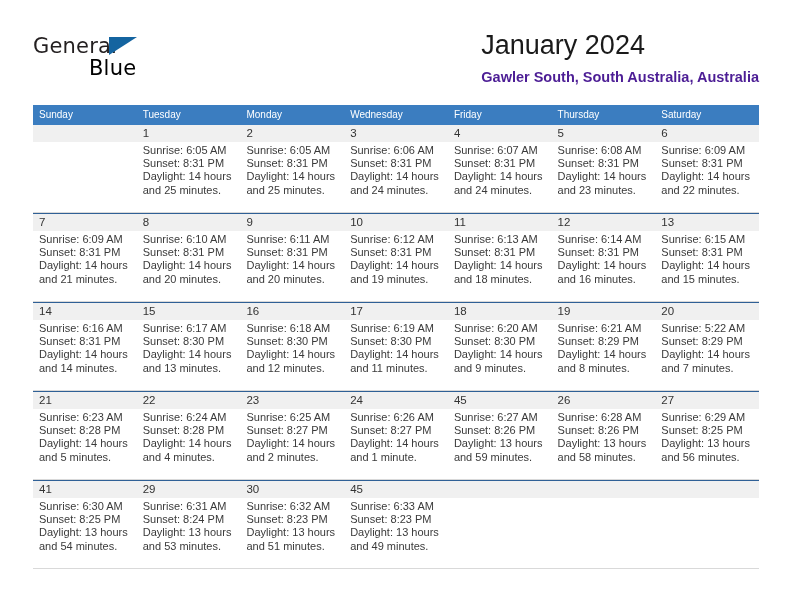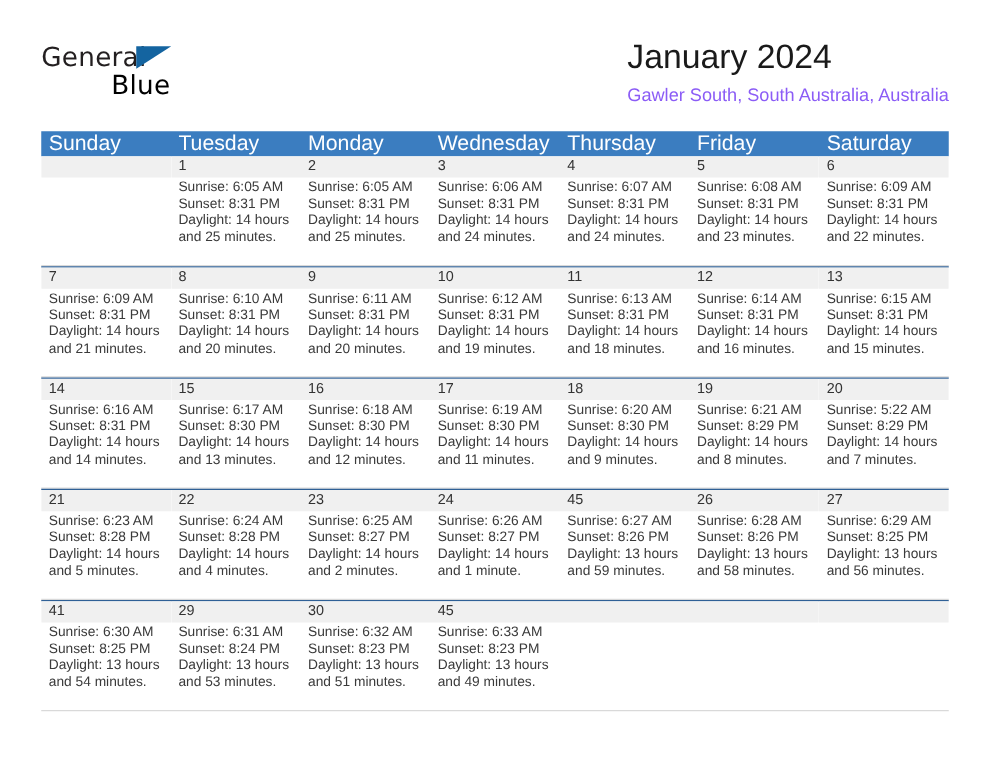--- a/index.html
+++ b/index.html
@@ -71,42 +71,43 @@
     text-align: left;
   }
   .month-title {
     font-size: 27px;
     color: #1a1a1a;
     line-height: 34px;
     white-space: nowrap;
   }
   .location-title {
     font-size: 14.5px;
-    color: #8b5cf6;
+    color: #4c1d95;
     line-height: 22px;
     margin-top: 4px;
     white-space: nowrap;
+    font-weight: bold;
   }
 
   
   .calendar {
     position: absolute;
     left: 33px;
     top: 105px;
     width: 726px;
   }
   .dow-row {
     display: flex;
     background: #3b7dc0;
     height: 20px;
   }
   .dow {
     flex: 1 1 0;
     color: #ffffff;
-    font-size: 17px;
+    font-size: 10px;
     line-height: 20px;
     padding-left: 6px;
     box-sizing: border-box;
     white-space: nowrap;
     overflow: hidden;
   }
   .week {
     display: flex;
     border-top: 1.5px solid #2f6096;
     position: relative;
@@ -168,22 +169,22 @@
       <div class="location-title">Gawler South, South Australia, Australia</div>
     </div>
   </div>
 
   <div class="calendar">
     <div class="dow-row">
       <div class="dow">Sunday</div>
       <div class="dow">Tuesday</div>
       <div class="dow">Monday</div>
       <div class="dow">Wednesday</div>
+      <div class="dow">Friday</div>
       <div class="dow">Thursday</div>
-      <div class="dow">Friday</div>
       <div class="dow">Saturday</div>
     </div>
     <div id="weeks-container">
         <div class="week">
           <div class="day empty">
             <div class="daynum-band"></div>
             <div class="day-info">
               <div></div>
               <div></div>
               <div></div>

